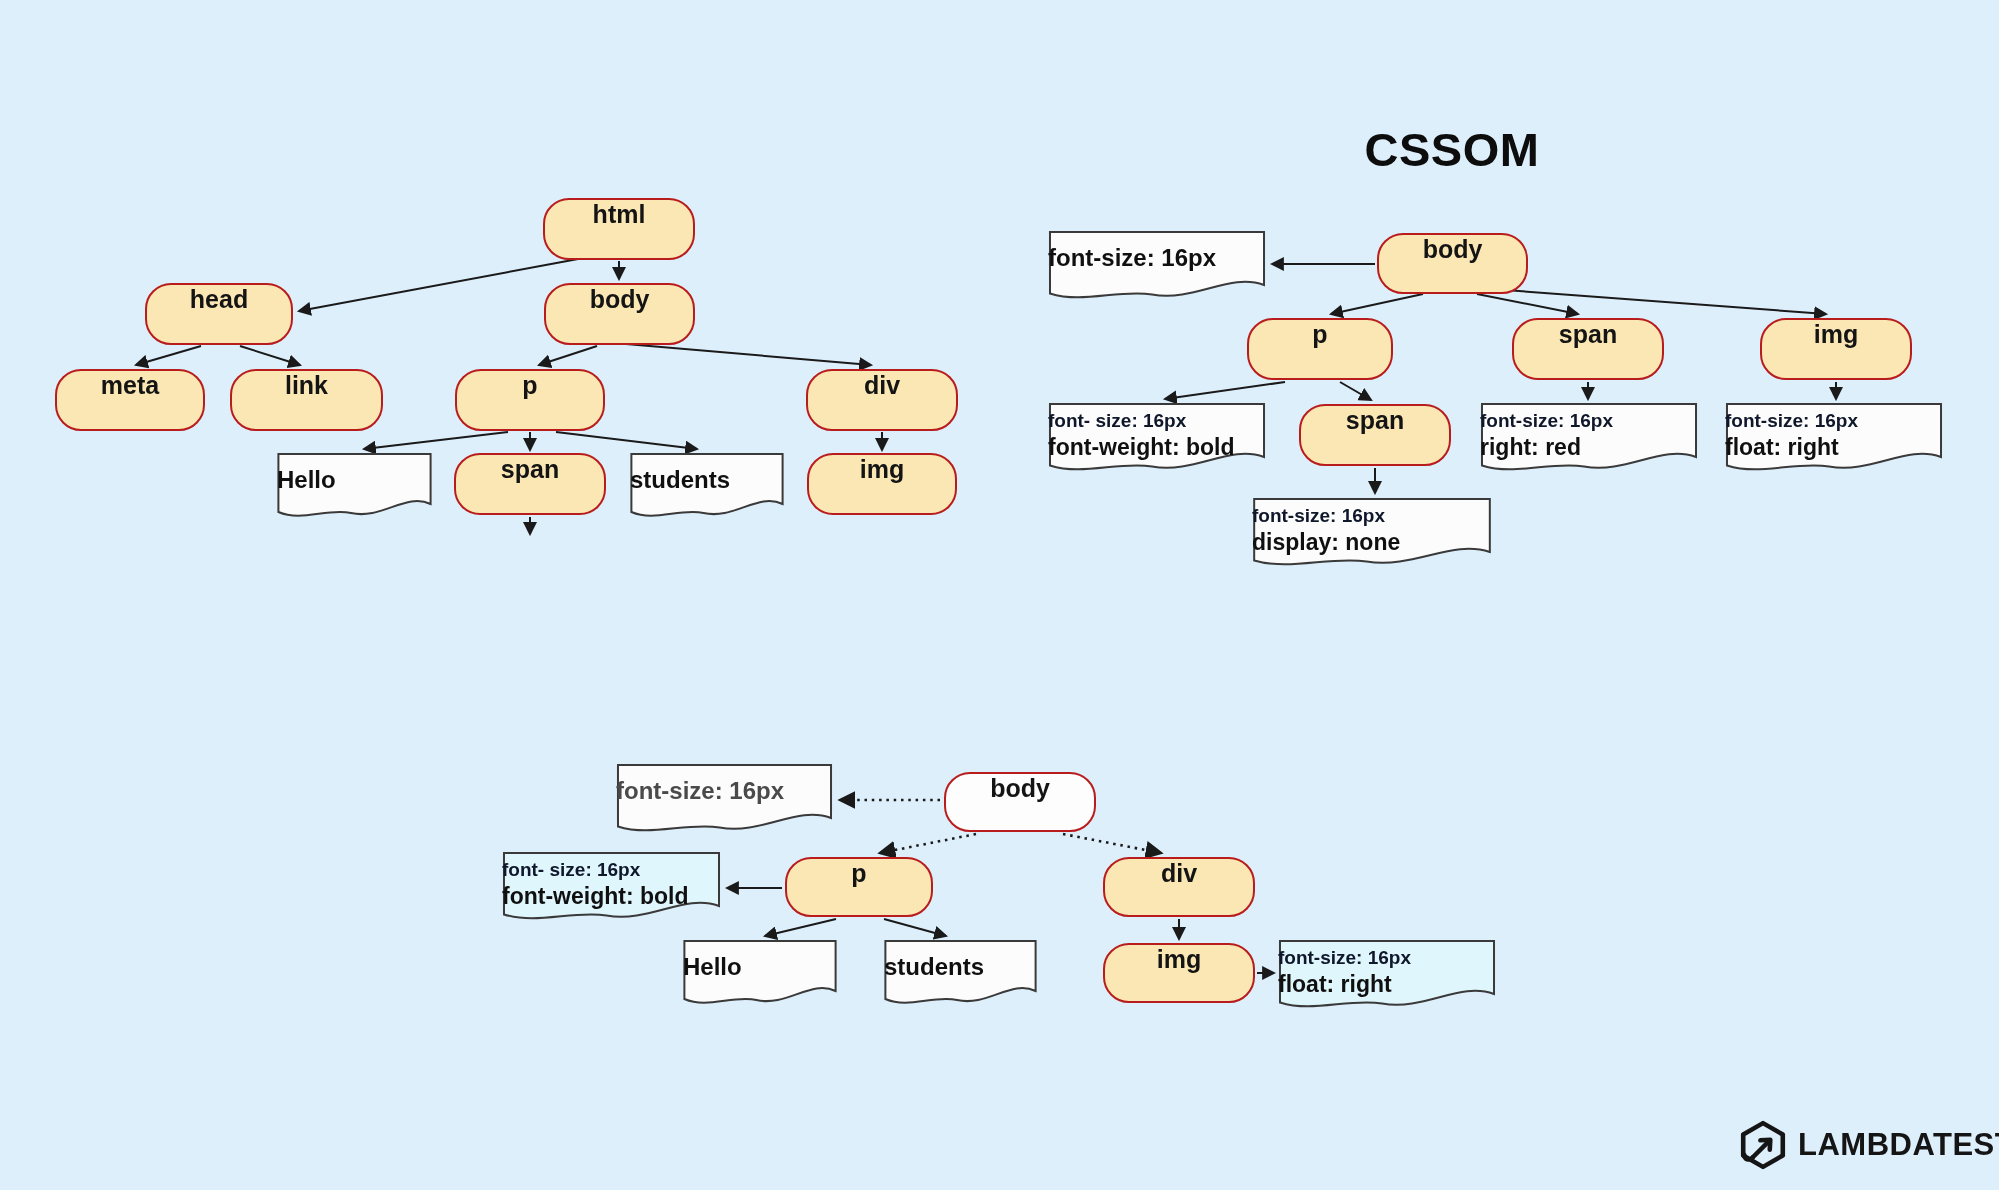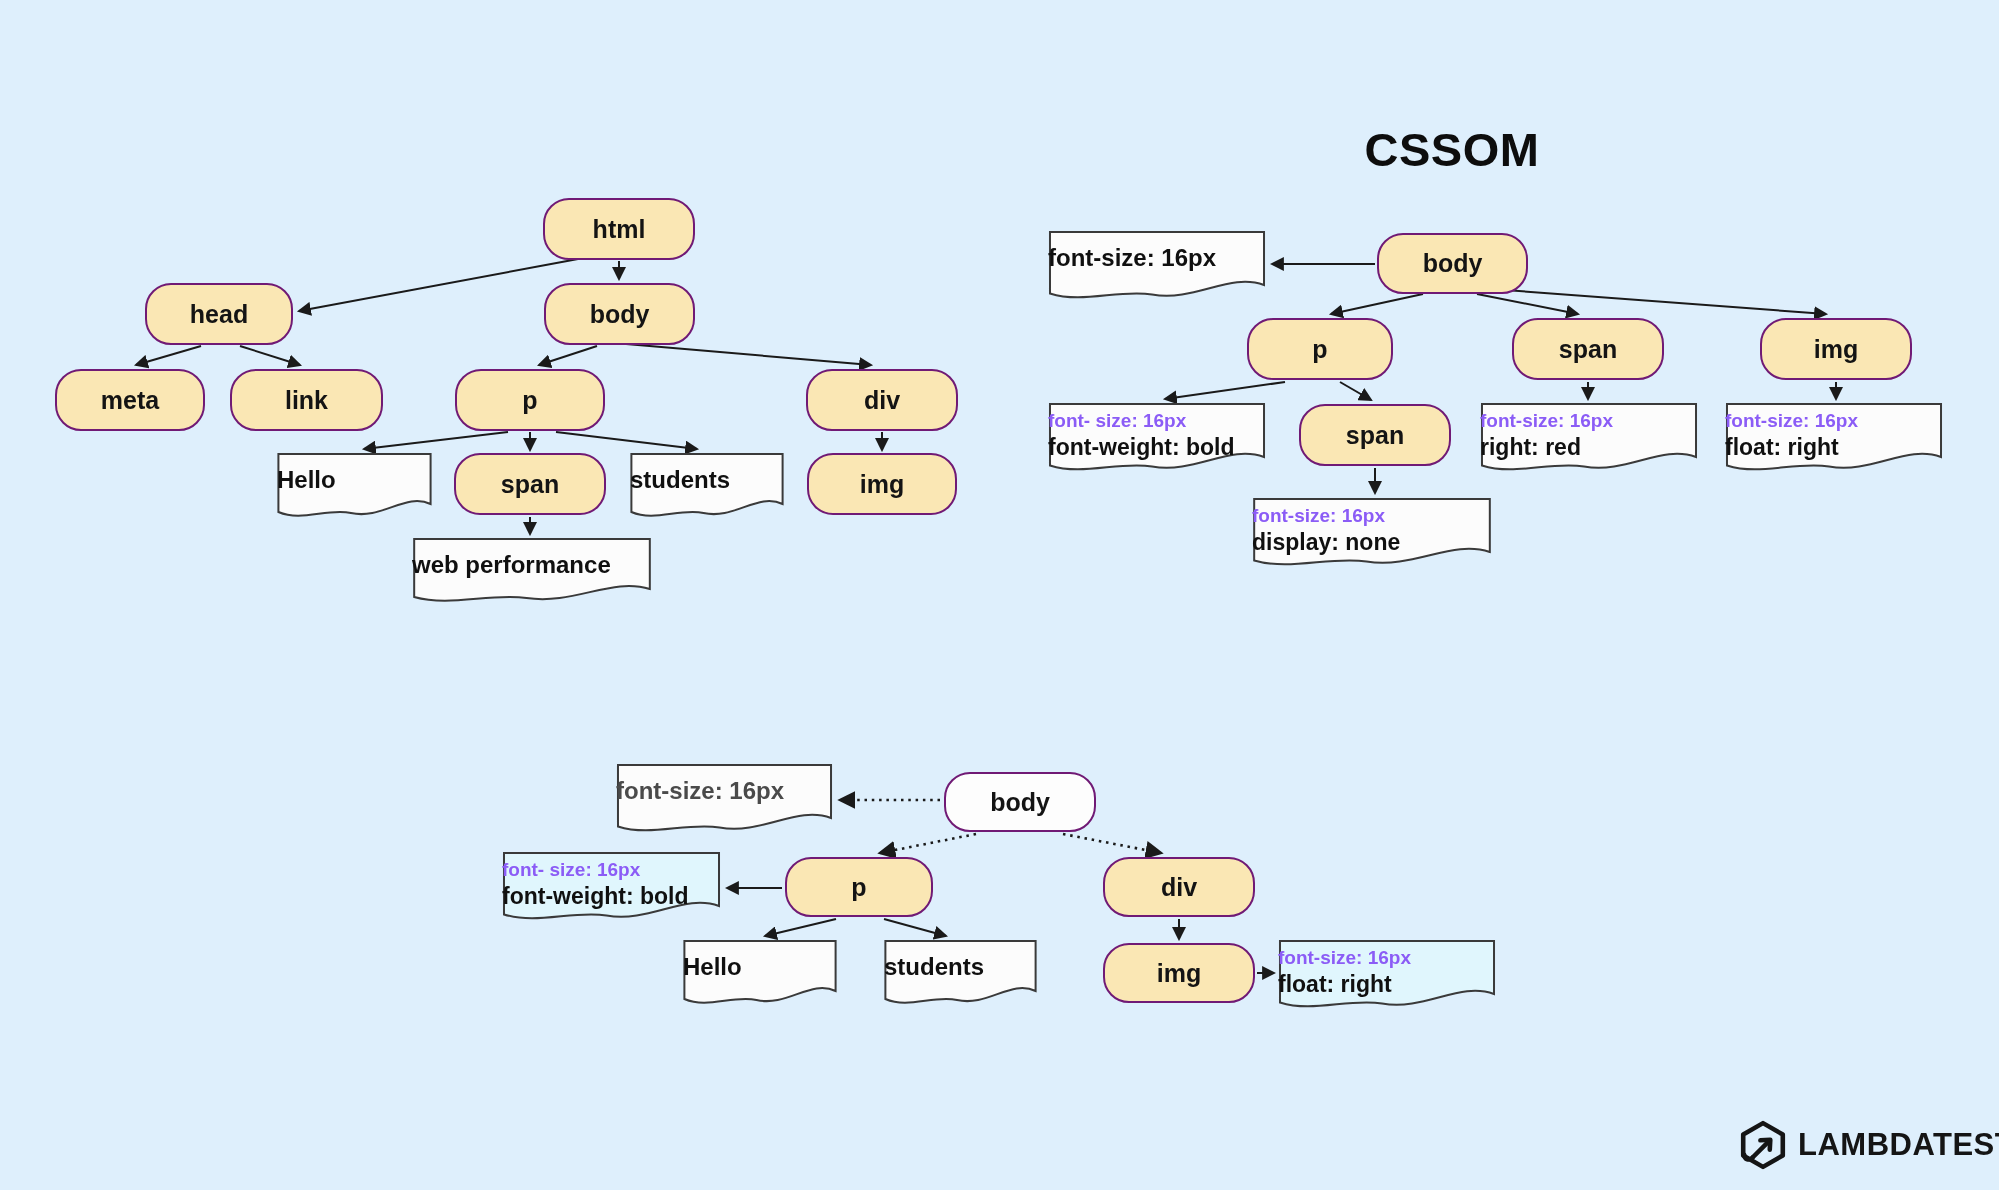--- a/index.html
+++ b/index.html
@@ -6,35 +6,35 @@
   body{font-family:"Liberation Sans", sans-serif; background:#deeffc;}
   #canvas{position:relative;width:1999px;height:1190px;background:#deeffc;overflow:hidden;}
 
   .section-title{
     position:absolute; text-align:center; font-weight:700; font-size:47px;
     color:#0d0d0d; letter-spacing:0.5px;
   }
 
   .node{
     position:absolute; box-sizing:border-box;
-    background:#fae7b4; border:2px solid #701a75; border-radius:26px;
-    display:flex; align-items:center; justify-content:center;
+    background:#fae7b4; border:2px solid #b91c1c; border-radius:26px;
+    display:flex; align-items:flex-start; justify-content:center;
     font-size:25px; font-weight:700; color:#141414;
   }
   .node.white{ background:#fdfdfd; }
 
   .doc{ position:absolute; }
   .doc svg.shape{ position:absolute; left:0; top:0; width:100%; height:100%; }
   .doc .shape path{ fill:#fcfcfc; stroke:#3a3a3a; stroke-width:2; vector-effect:non-scaling-stroke; }
   .doc.blue .shape path{ fill:#e0f6fd; }
   .doc .txt{
     position:relative; z-index:2; display:flex; flex-direction:column;
     justify-content:flex-start; padding-top:7px;
   }
-  .doc .l1{ font-size:19px; font-weight:600; color:#8b5cf6; line-height:24px; white-space:nowrap; }
+  .doc .l1{ font-size:19px; font-weight:600; color:#0f172a; line-height:24px; white-space:nowrap; }
   .doc .l2{ font-size:23px; font-weight:700; color:#101010; line-height:28px; white-space:nowrap; }
   .doc.single .txt{ padding-top:14px; }
   .doc.single .only{ font-size:24px; font-weight:700; color:#101010; white-space:nowrap; }
   .doc.single.gray .only{ color:#4a4a4a; }
 
   #arrows{ position:absolute; left:0; top:0; z-index:1; }
   .node,.doc,.section-title{ z-index:2; }
   #arrows line{ stroke:#1a1a1a; stroke-width:2; }
   #arrows line.dotted{ stroke-dasharray:2.5 4.8; stroke-width:2.6; }
 
@@ -127,28 +127,20 @@
     </svg>
     <div class="txt">
         <span class="only">students</span>
       </div>
   </div>
 
   <div class="node" style="left:807px; top:453px; width:150px; height:62px;">
     <span>img</span>
   </div>
 
-  <div class="doc single" style="left:412px; top:537px; width:240px; height:70px;">
-    <svg class="shape" viewBox="0 0 220 70" preserveAspectRatio="none">
-      <path d="M2 2 L218 2 L218 52 C 183 40 149 68 105 61 C 71 56 35 70 2 60 Z"></path>
-    </svg>
-    <div class="txt">
-        <span class="only">web performance</span>
-      </div>
-  </div>
 
   <div class="section-title" style="left:1312px; top:122px; width:280px;">CSSOM</div>
 
   <div class="doc single" style="left:1048px; top:230px; width:218px; height:74px;">
     <svg class="shape" viewBox="0 0 220 70" preserveAspectRatio="none">
       <path d="M2 2 L218 2 L218 52 C 183 40 149 68 105 61 C 71 56 35 70 2 60 Z"></path>
     </svg>
     <div class="txt">
         <span class="only">font-size: 16px</span>
       </div>

